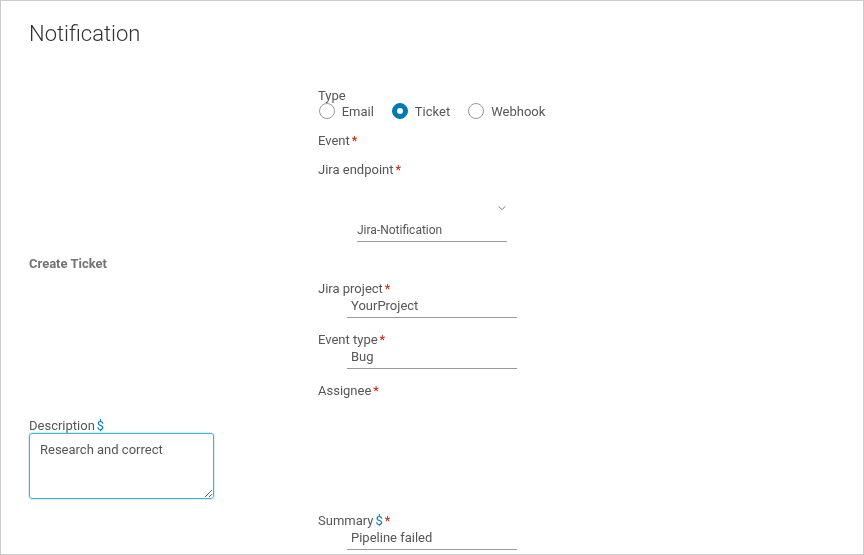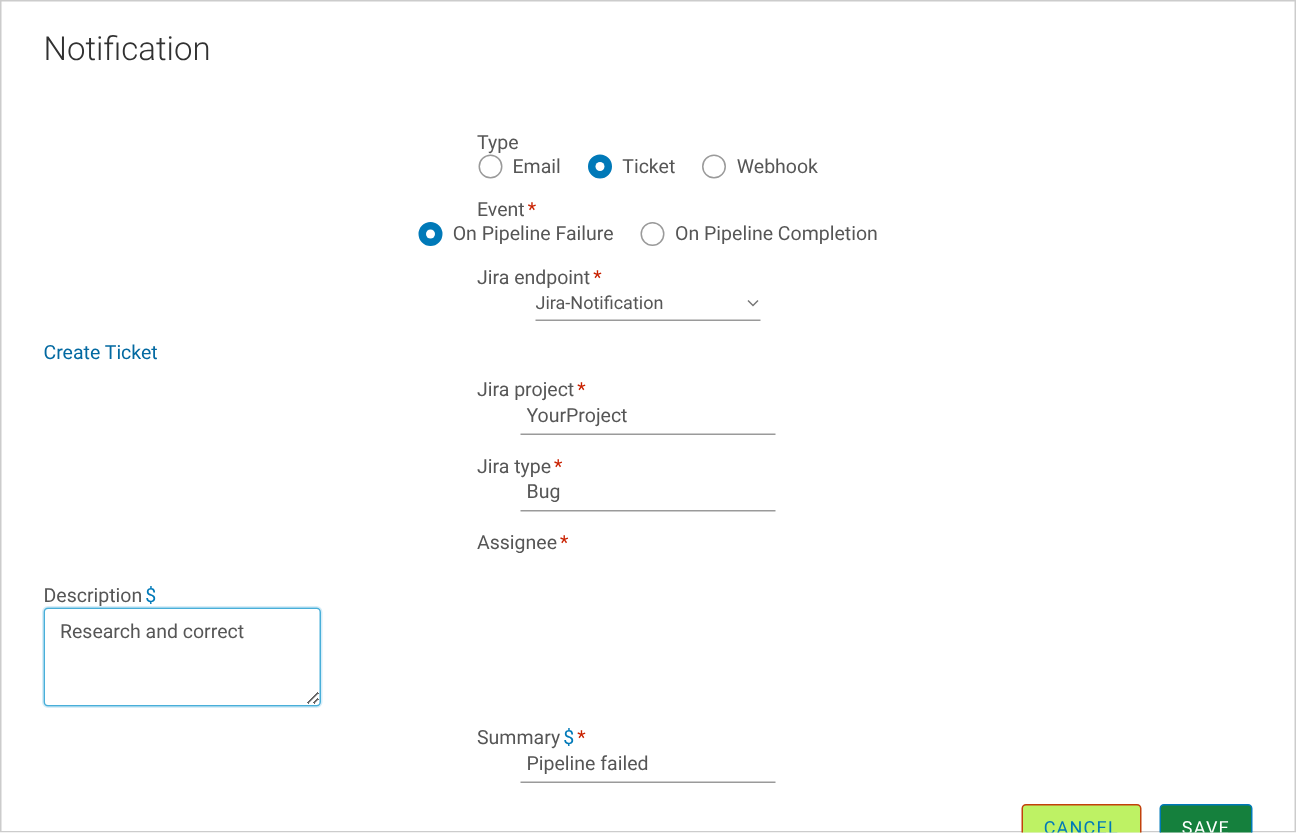--- a/index.html
+++ b/index.html
@@ -96,30 +96,32 @@
     align-items: center;
     border-bottom: 1px solid #9a9a9a;
     padding: 2px 0 4px 0;
     width: 150px;
     cursor: pointer;
   }
   .select-wrap .sel-val {
     flex: 1;
     font-size: 12px;
     color: #565656;
+    margin-top: 44px;
   }
   .chevron {
     width: 10px;
     height: 10px;
     flex-shrink: 0;
   }
   .section-heading {
-    color: #0369a1;
+    color: #737373;
     font-size: 13px;
     margin: 4px 0 10px 0;
+    font-weight: bold;
   }
   .text-input {
     width: 100%;
     border: none;
     border-bottom: 1px solid #9a9a9a;
     padding: 2px 0 4px 4px;
     font-size: 13px;
     color: #565656;
     outline: none;
     background: transparent;
@@ -192,30 +194,20 @@
           <span class="radio-circle"></span>
           <span class="radio-label">Webhook</span>
         </label>
       </div>
     </div>
 
     <div class="row">
       <div class="label">
         <span>Event</span><span class="req">*</span>
       </div>
-      <div class="controls">
-        <label class="radio">
-          <span class="radio-circle selected"></span>
-          <span class="radio-label">On Pipeline Failure</span>
-        </label>
-        <label class="radio">
-          <span class="radio-circle"></span>
-          <span class="radio-label">On Pipeline Completion</span>
-        </label>
-      </div>
     </div>
 
     <div class="row">
       <div class="label">
         <span>Jira endpoint</span><span class="req">*</span>
       </div>
       <div class="controls">
         <div class="select-wrap">
           <span class="sel-val">Jira-Notification</span>
           <svg class="chevron" viewBox="0 0 12 12">
@@ -231,21 +223,21 @@
       <div class="label">
         <span>Jira project</span><span class="req">*</span>
       </div>
       <div class="controls">
         <input class="text-input" value="YourProject" style="">
       </div>
     </div>
 
     <div class="row">
       <div class="label">
-        <span>Jira type</span><span class="req">*</span>
+        <span>Event type</span><span class="req">*</span>
       </div>
       <div class="controls">
         <input class="text-input" value="Bug" style="">
       </div>
     </div>
 
     <div class="row">
       <div class="label">
         <span>Assignee</span><span class="req">*</span>
       </div>

